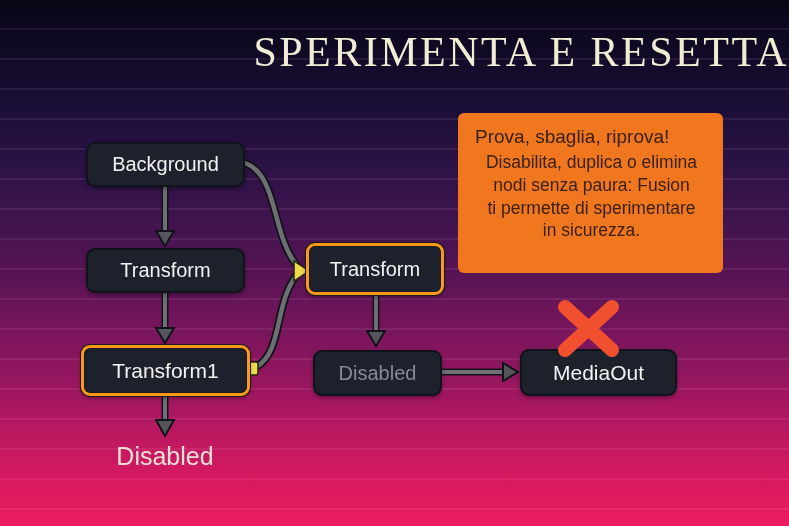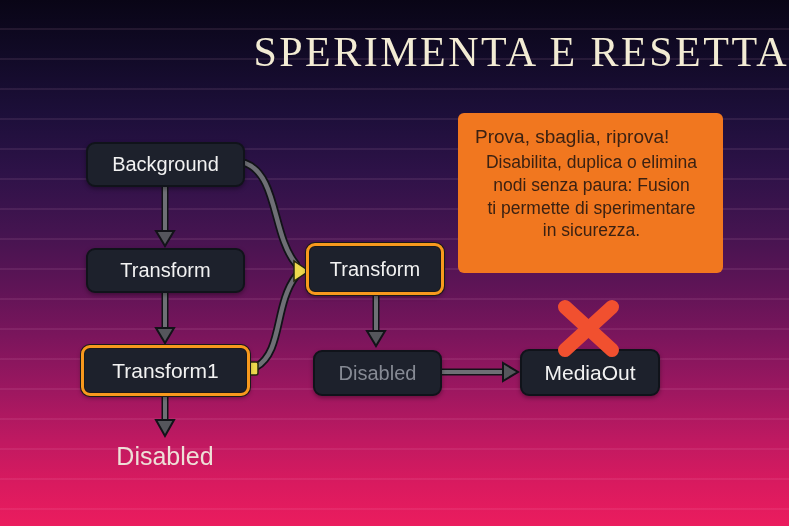--- a/index.html
+++ b/index.html
@@ -45,21 +45,21 @@
     border: 3px solid #f8991d;
     box-shadow: 0 0 0 1px #1a1a1a, inset 0 0 0 1px #1a1a1a, 0 2px 4px rgba(0,0,0,0.35);
   }
   .node.dimmed { color: #868a94; }
 
   .n-background    { left:  86px; top: 142px; width: 159px; height: 45px; }
   .n-transform-l   { left:  86px; top: 248px; width: 159px; height: 45px; }
   .n-transform1    { left:  81px; top: 345px; width: 169px; height: 51px; font-size: 21px; }
   .n-transform-r   { left: 306px; top: 243px; width: 138px; height: 52px; }
   .n-disabled      { left: 313px; top: 350px; width: 129px; height: 46px; }
-  .n-mediaout      { left: 520px; top: 349px; width: 140px; height: 47px; font-size: 21px; }
+  .n-mediaout      { left: 520px; top: 349px; width: 157px; height: 47px; font-size: 21px; }
 
   .caption-disabled {
     position: absolute; left: 95px; top: 442px; width: 140px; z-index: 4;
     text-align: center; font-size: 25px; color: #eedfd7;
   }
   .callout {
     position: absolute; left: 458px; top: 113px; width: 265px; height: 160px;
     box-sizing: border-box; z-index: 5;
     background: #f1771f; border-radius: 6px;
     padding: 13px 15px 10px 17px;

